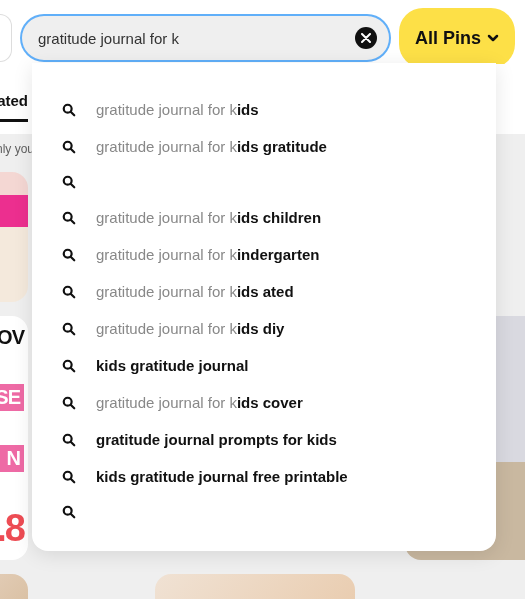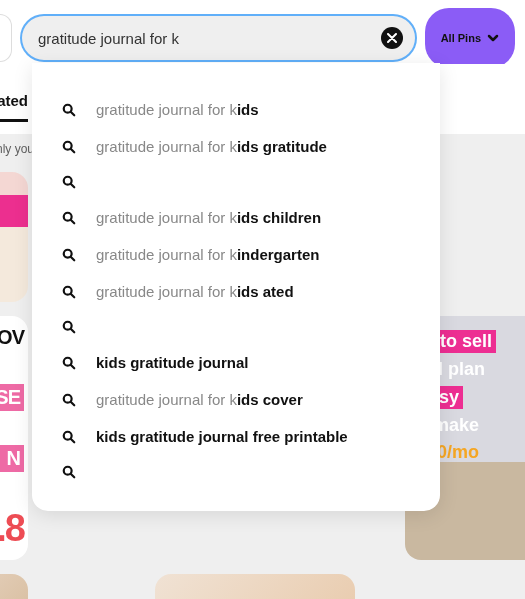--- a/index.html
+++ b/index.html
@@ -55,23 +55,23 @@
       justify-content: center;
       cursor: pointer;
     }
     .clear-btn svg { display: block; }
     .filter-pill {
       display: flex;
       align-items: center;
       gap: 6px;
       height: 60px;
       padding: 0 16px;
-      background: #8b5cf6;
+      background: #fde047;
       border-radius: 24px;
-      font-size: 11px;
+      font-size: 18px;
       font-weight: 600;
       color: #111;
       cursor: pointer;
     }
     .filter-pill svg { display: block; }
     .bg-strip {
       position: absolute;
       top: 64px;
       left: 0;
       right: 0;
@@ -146,21 +146,21 @@
       background: linear-gradient(180deg, #d9d9e0 0%, #d9d9e0 60%, #c9b8a0 60%);
       padding: 14px 12px;
     }
     .card5 .line { font-weight: 800; font-size: 18px; color: #fff; margin-bottom: 6px; }
     .card5 .pink { background: #ed2e92; display: inline-block; padding: 1px 4px; }
     .card5 .orange { color: #f5a623; font-weight: 900; font-size: 18px;}
     .dropdown {
       position: absolute;
       top: 63px;
       left: 32px;
-      width: 408px;
+      width: 464px;
       background: #fff;
       border-radius: 0 0 16px 16px;
       box-shadow: 0 4px 20px rgba(0,0,0,0.1);
       padding: 28px 0 22px 0;
     }
     .suggestion {
       display: flex;
       align-items: center;
       gap: 20px;
       padding: 10px 30px;
@@ -259,40 +259,48 @@
         <circle cx="6.5" cy="6.5" r="4.5" fill="none" stroke="#111" stroke-width="2.5"></circle>
         <line x1="10.2" y1="10.2" x2="14" y2="14" stroke="#111" stroke-width="2.5" stroke-linecap="round"></line>
       </svg>
       <span><span class="sugg-prefix">gratitude journal for k</span><span class="sugg-suffix">ids ated</span></span>
     </div>
     <div class="suggestion">
       <svg width="14" height="14" viewBox="0 0 16 16">
         <circle cx="6.5" cy="6.5" r="4.5" fill="none" stroke="#111" stroke-width="2.5"></circle>
         <line x1="10.2" y1="10.2" x2="14" y2="14" stroke="#111" stroke-width="2.5" stroke-linecap="round"></line>
       </svg>
+      <span><span class="sugg-prefix">gratitude journal for k</span><span class="sugg-suffix">ids diy</span></span>
     </div>
     <div class="suggestion">
       <svg width="14" height="14" viewBox="0 0 16 16">
         <circle cx="6.5" cy="6.5" r="4.5" fill="none" stroke="#111" stroke-width="2.5"></circle>
         <line x1="10.2" y1="10.2" x2="14" y2="14" stroke="#111" stroke-width="2.5" stroke-linecap="round"></line>
       </svg>
       <span><span class="sugg-prefix"></span><span class="sugg-suffix">kids gratitude journal</span></span>
     </div>
     <div class="suggestion">
       <svg width="14" height="14" viewBox="0 0 16 16">
         <circle cx="6.5" cy="6.5" r="4.5" fill="none" stroke="#111" stroke-width="2.5"></circle>
         <line x1="10.2" y1="10.2" x2="14" y2="14" stroke="#111" stroke-width="2.5" stroke-linecap="round"></line>
       </svg>
       <span><span class="sugg-prefix">gratitude journal for k</span><span class="sugg-suffix">ids cover</span></span>
     </div>
     <div class="suggestion">
       <svg width="14" height="14" viewBox="0 0 16 16">
         <circle cx="6.5" cy="6.5" r="4.5" fill="none" stroke="#111" stroke-width="2.5"></circle>
         <line x1="10.2" y1="10.2" x2="14" y2="14" stroke="#111" stroke-width="2.5" stroke-linecap="round"></line>
       </svg>
+      <span><span class="sugg-prefix"></span><span class="sugg-suffix">gratitude journal prompts for kids</span></span>
+    </div>
+    <div class="suggestion">
+      <svg width="14" height="14" viewBox="0 0 16 16">
+        <circle cx="6.5" cy="6.5" r="4.5" fill="none" stroke="#111" stroke-width="2.5"></circle>
+        <line x1="10.2" y1="10.2" x2="14" y2="14" stroke="#111" stroke-width="2.5" stroke-linecap="round"></line>
+      </svg>
       <span><span class="sugg-prefix"></span><span class="sugg-suffix">kids gratitude journal free printable</span></span>
     </div>
     <div class="suggestion">
       <svg width="14" height="14" viewBox="0 0 16 16">
         <circle cx="6.5" cy="6.5" r="4.5" fill="none" stroke="#111" stroke-width="2.5"></circle>
         <line x1="10.2" y1="10.2" x2="14" y2="14" stroke="#111" stroke-width="2.5" stroke-linecap="round"></line>
       </svg>
     </div>
   </div>
 

